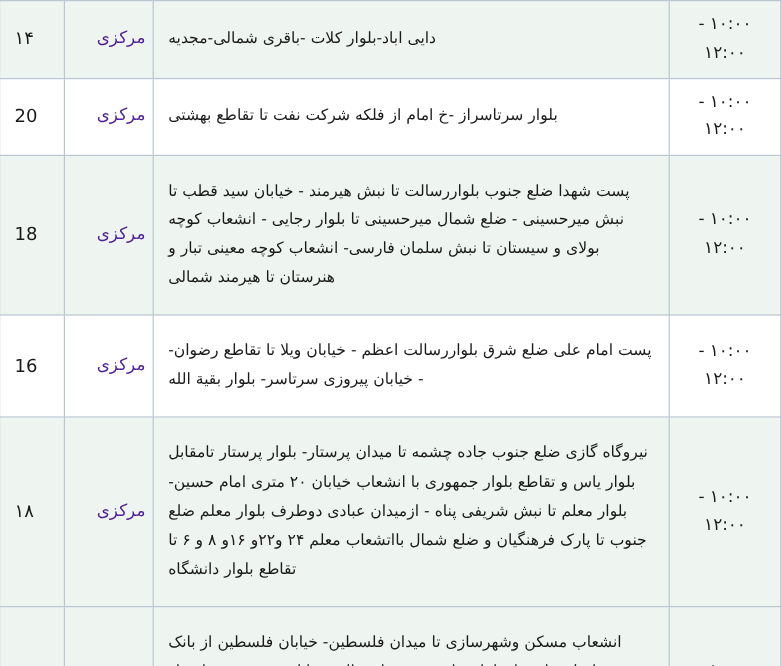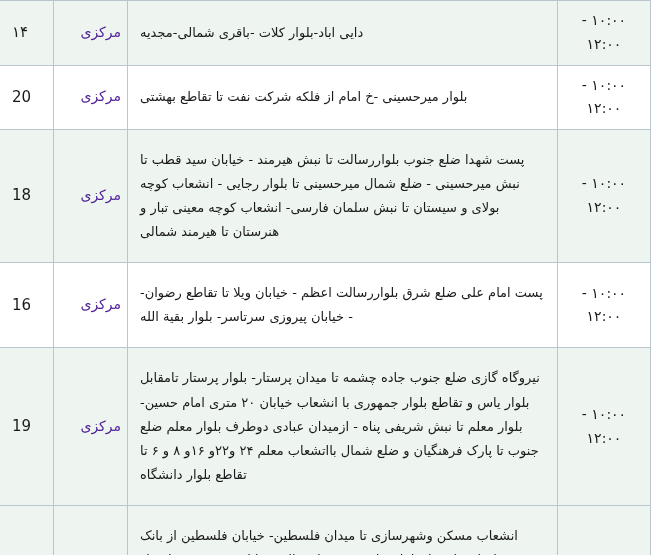--- a/index.html
+++ b/index.html
@@ -83,21 +83,21 @@
       <td class="cell-desc">دایی اباد-بلوار کلات -باقری شمالی-مجدیه</td>
       <td class="cell-area">مرکزی</td>
       <td class="cell-row">۱۴</td>
     </tr>
 
     <tr class="plain">
       <td class="cell-time">
         <span class="time-line">- ۱۰:۰۰</span>
         <span class="time-line">۱۲:۰۰</span>
       </td>
-      <td class="cell-desc">بلوار میرحسینی -خ امام از فلکه شرکت نفت تا تقاطع بهشتی</td>
+      <td class="cell-desc">بلوار سرتاسراز -خ امام از فلکه شرکت نفت تا تقاطع بهشتی</td>
       <td class="cell-area">مرکزی</td>
       <td class="cell-row">20</td>
     </tr>
 
     <tr class="shaded">
       <td class="cell-time">
         <span class="time-line">- ۱۰:۰۰</span>
         <span class="time-line">۱۲:۰۰</span>
       </td>
       <td class="cell-desc">پست شهدا ضلع جنوب بلواررسالت تا نبش هیرمند - خیابان سید قطب تا نبش میرحسینی - ضلع شمال میرحسینی تا بلوار رجایی - انشعاب کوچه بولای و سیستان تا نبش سلمان فارسی- انشعاب کوچه معینی تبار و هنرستان تا هیرمند شمالی</td>
@@ -115,21 +115,21 @@
       <td class="cell-row">16</td>
     </tr>
 
     <tr class="shaded">
       <td class="cell-time">
         <span class="time-line">- ۱۰:۰۰</span>
         <span class="time-line">۱۲:۰۰</span>
       </td>
       <td class="cell-desc">نیروگاه گازی ضلع جنوب جاده چشمه تا میدان پرستار- بلوار پرستار تامقابل بلوار یاس و تقاطع بلوار جمهوری با انشعاب خیابان ۲۰ متری امام حسین-بلوار معلم تا نبش شریفی پناه - ازمیدان عبادی دوطرف بلوار معلم ضلع جنوب تا پارک فرهنگیان و ضلع شمال بااتشعاب معلم ۲۴ و۲۲و ۱۶و ۸ و ۶ تا تقاطع بلوار دانشگاه</td>
       <td class="cell-area">مرکزی</td>
-      <td class="cell-row">19</td>
+      <td class="cell-row">۱۸</td>
     </tr>
 
     <tr class="shaded">
       <td class="cell-time">
         <span class="time-line">- ۱۰:۰۰</span>
         <span class="time-line">۱۲:۰۰</span>
       </td>
       <td class="cell-desc">انشعاب مسکن وشهرسازی تا میدان فلسطین- خیابان فلسطین از بانک صادرات تا میدان امام علی جنب هتل صالح- خیابان مدرس سرتاسراز فلسطین تا میرزای شیرازی ۲۵ انتهای کابل خودنگهدار ۲۰کیلو ولت- بلوار شهید کرد- بلوار شهید آیت الله رئیسی- بلوار شهید خزائی</td>
       <td class="cell-area">مرکزی</td>
       <td class="cell-row">۱۹</td>

